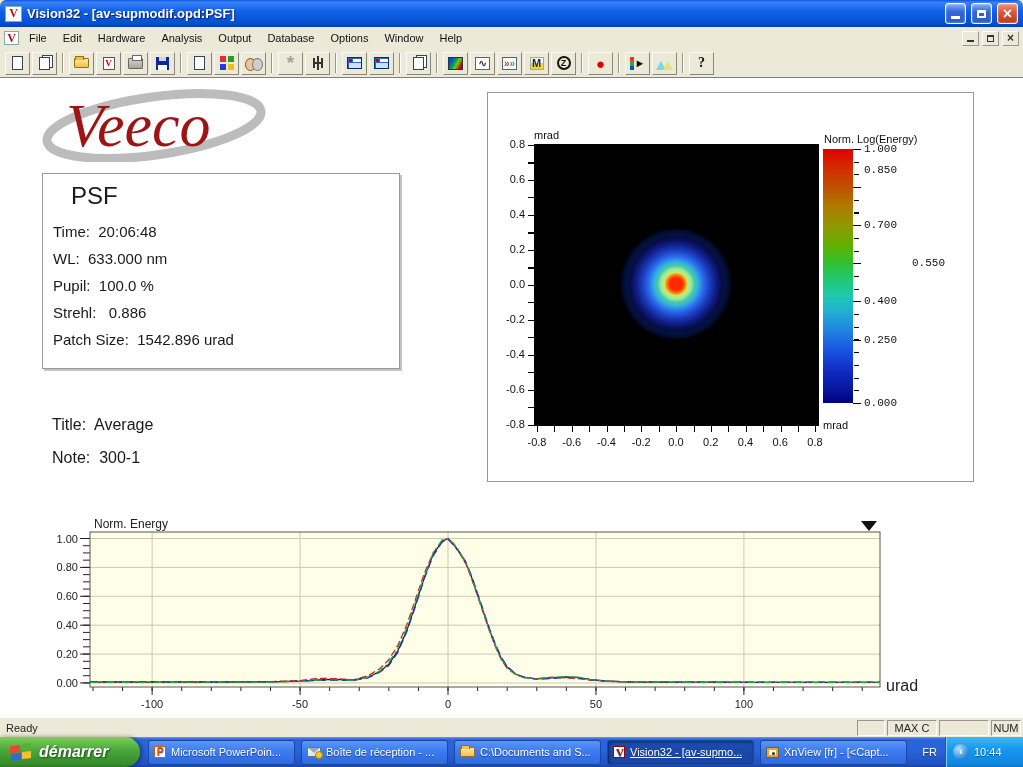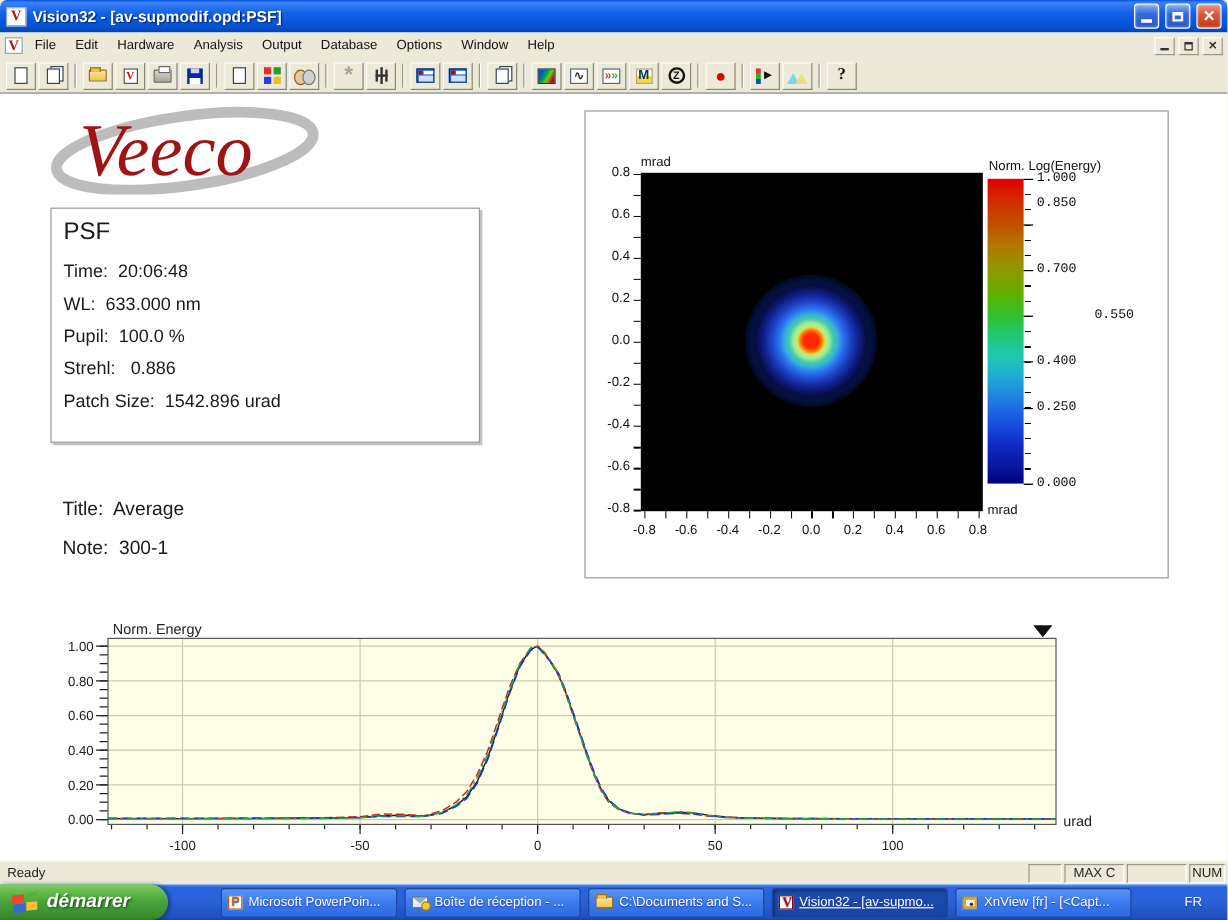--- a/index.html
+++ b/index.html
@@ -115,21 +115,21 @@
     position:absolute; top:77px; left:0; width:1023px; height:640px;
     background:#fff; border-top:1px solid #808080; overflow:hidden;
   }
   .content > * { position:absolute; }
   .veeco { left:36px; top:4px; width:244px; height:80px; }
   .info-box {
     left:42px; top:95px; width:358px; height:196px; background:#fff;
     border:1px solid #9a9a9a; box-shadow:2px 2px 0 rgba(120,120,120,.45);
     padding:6px 10px; color:#1a1a1a;
   }
-  .info-heading { font-size:20px; margin:2px 0 8px 0; }
+  .info-heading { font-size:24px; margin:2px 0 8px 18px; }
   .info-row { font-size:15px; line-height:27px; white-space:pre; }
   .free-line { font-size:16px; color:#1a1a1a; white-space:pre; }
   #title-line { left:52px; top:338px; }
   #note-line  { left:52px; top:371px; }
   
   .psf2d { left:487px; top:14px; width:487px; height:390px; border:1px solid #999; background:#fff; }
   .psf2d > * { position:absolute; }
   .p2-ylab { left:46px; top:36px; font-size:11px; color:#111; }
   .p2-img  { left:46px; top:51px; width:285px; height:282px; background:#000; overflow:hidden; }
   .p2-spot { position:absolute; left:87px; top:85px; width:110px; height:110px; border-radius:50%;
@@ -153,40 +153,40 @@
       #60b000 38%, #30c030 45%, #20c878 52%, #20c8b0 58%, #20b0d0 64%,
       #2080e0 72%, #1850e0 80%, #1028c0 88%, #0818a0 94%, #000080 100%); }
   .cb-ticks { left:366px; top:56px; width:5px; height:255px;
     background:repeating-linear-gradient(180deg,#000 0 1px,transparent 1px 12.7px); }
   .cb-label { position:absolute; left:376px; font-size:11px; color:#111;font-family:Liberation Mono, monospace; }
   .cb-majtick { position:absolute; left:365px; width:8px; height:1px; background:#000; }
   
   .chart-title { left:94px; top:439px; font-size:12px; color:#222; }
   .chart-dd { left:861px; top:443px; width:0; height:0; cursor:pointer;
     border-left:8px solid transparent; border-right:8px solid transparent; border-top:10px solid #111; }
-  .chart-xunit { left:886px; top:599px; font-size:12px; color:#222; }
+  .chart-xunit { left:886px; top:599px; font-size:16px; color:#222; }
   #profile-svg { left:52px; top:451px; }
   
   .statusbar {
     position:absolute; top:717px; left:0; width:1023px; height:20px;
     background:#ece9d8; border-top:1px solid #fff; display:flex; align-items:center;
     font-size:11px; color:#222; padding:1px 2px;
   }
   .sb-msg { flex:1; padding-left:4px; }
   .sb-panel { height:16px; margin-left:2px; border:1px solid; border-color:#9a968a #fff #fff #9a968a;
     display:flex; align-items:center; justify-content:center; }
   .sb-panel:nth-of-type(1){ width:28px; }
   .sb-panel:nth-of-type(2){ width:50px; }
   .sb-panel:nth-of-type(3){ width:50px; }
   .sb-panel:nth-of-type(4){ width:30px; }
   
   .taskbar {
     position:absolute; top:737px; left:0; width:1023px; height:30px;
     background:linear-gradient(180deg,#5e9cf7 0%,#2a65e0 8%,#2a62d8 45%,#1f51c0 92%,#16409c 100%);
-    display:flex; align-items:center;gap:36px;
+    display:flex; align-items:center;
   }
   .startbtn {
     height:30px; width:140px; flex:none; display:flex; align-items:center; gap:7px; padding-left:10px;
     background:linear-gradient(180deg,#7fce5a 0%,#4aa63c 45%,#378c2c 90%,#2c7a24 100%);
     border-radius:0 16px 16px 0; box-shadow:2px 0 4px rgba(0,0,0,.4);
     color:#fff; font:bold italic 16px "Liberation Sans",sans-serif; text-shadow:1px 1px 2px #1a4a12;
   }
   .win-flag { width:22px; height:17px; flex:none; transform:skewY(-6deg); background:
       linear-gradient(#e84830 0 0) 0 1px/10px 7px no-repeat,
       linear-gradient(#58b038 0 0) 12px 0/9px 7px no-repeat,

